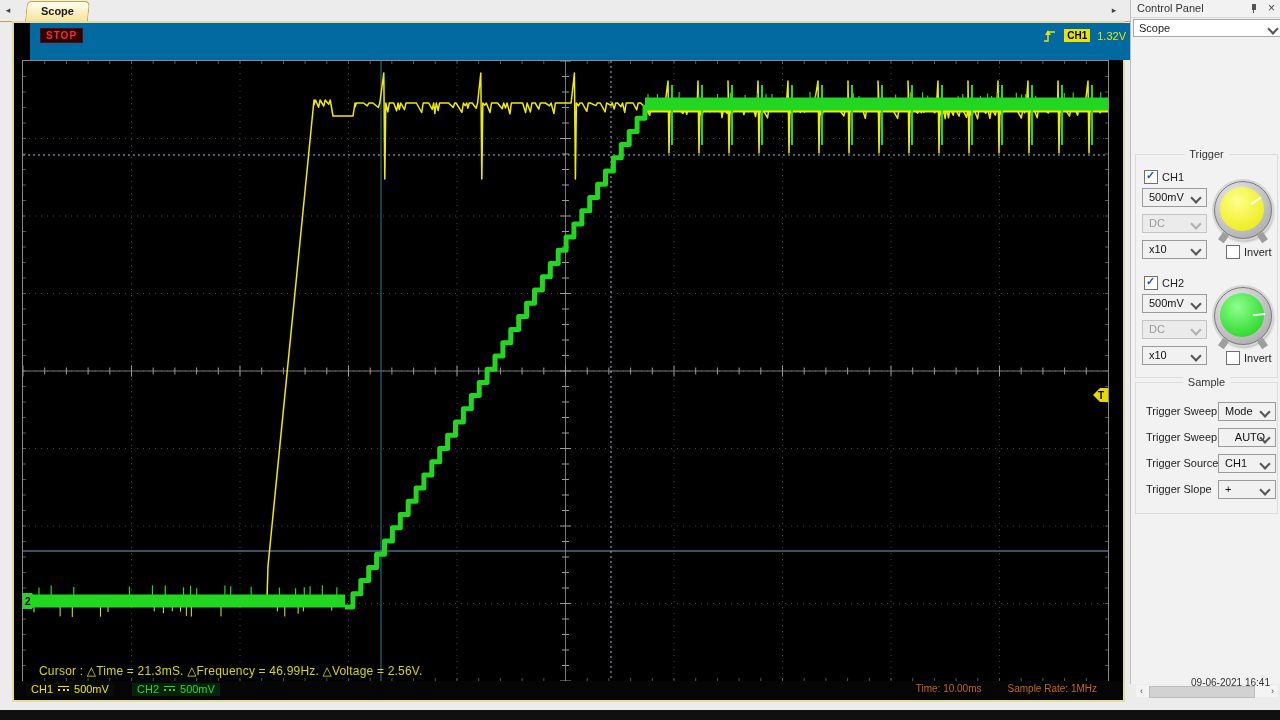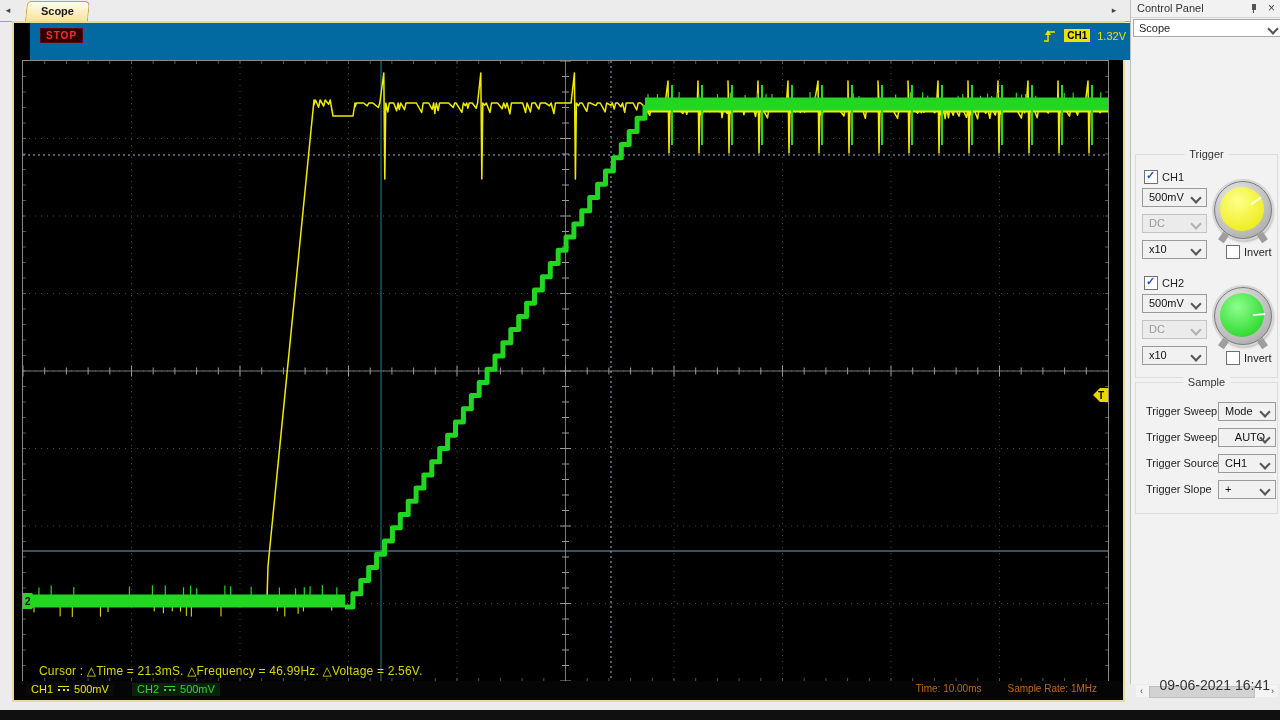--- a/index.html
+++ b/index.html
@@ -67,21 +67,21 @@
   .knob::before{left:5px;transform:rotate(35deg);}
   .knob::after{right:5px;transform:rotate(-35deg);}
   .knob .cap{position:absolute;left:5px;top:5px;width:44px;height:44px;border-radius:50%;z-index:1;}
   .knob .rot{position:absolute;inset:0;z-index:2;}
   .knob .ptr{position:absolute;left:27px;top:6px;width:2px;height:12px;background:rgba(255,255,255,.92);}
   
   .hscroll{position:absolute;left:1136px;top:685px;width:142px;height:12px;background:#f4f4f4;}
   .hs-arrow{position:absolute;top:0;width:11px;height:12px;color:#444;font-size:9px;line-height:12px;text-align:center;}
   .hs-arrow.l{left:0}.hs-arrow.r{right:0}
   .hs-thumb{position:absolute;left:13px;top:1px;width:104px;height:10px;background:#d2d2d2;border:1px solid #bdbdbd;}
-  .datetime{position:absolute;right:10px;top:677px;color:#333;font-size:14px;}
+  .datetime{position:absolute;right:10px;top:677px;color:#333;font-size:10px;}
   .taskbar{position:absolute;left:0;bottom:0;width:1280px;height:10px;background:#101010;}
 </style>
 </head>
 <body>
 
 <div class="tabstrip">
   <div class="tabnav left">◂</div>
   <div class="tab"><span>Scope</span></div>
   <div class="tabnav right">▸</div>
 </div>

